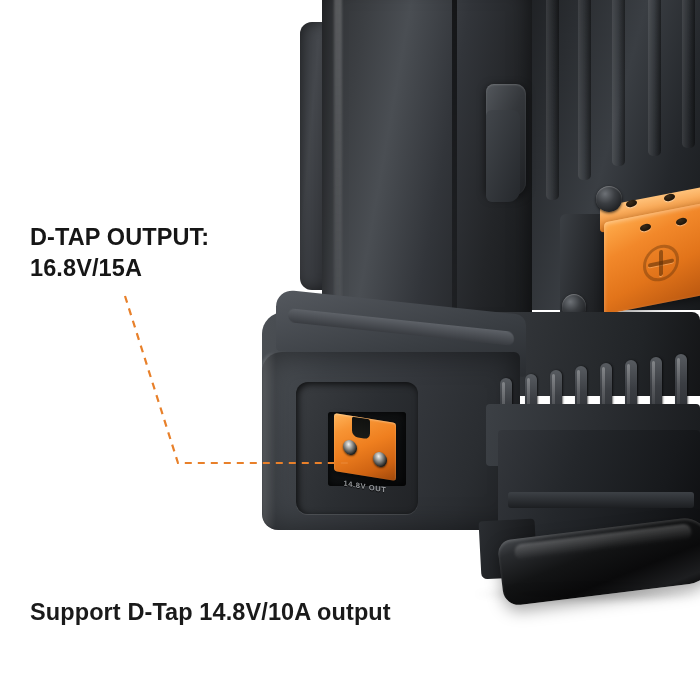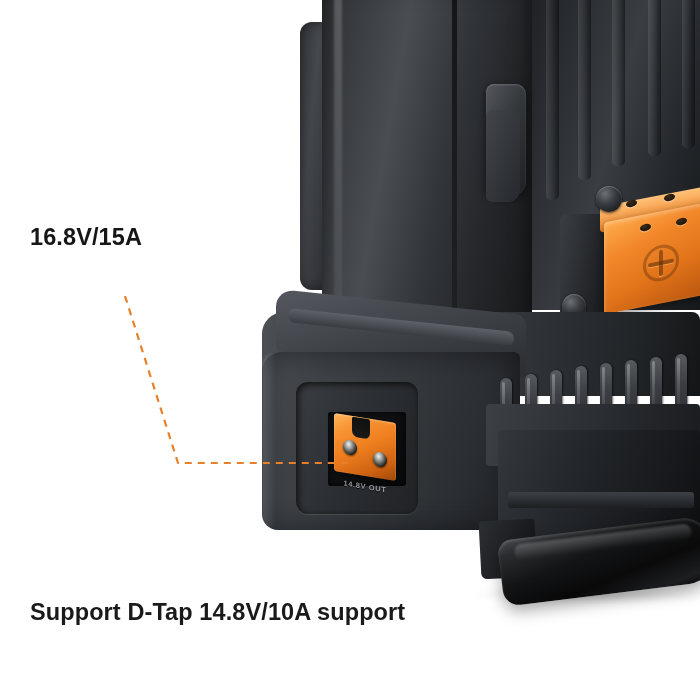--- a/index.html
+++ b/index.html
@@ -334,20 +334,21 @@
     <div class="pc foot"></div>
     <div class="pc foot-gloss"></div>
     <div class="pc ground-shadow"></div>
   </div>
 
   <svg class="leader" viewBox="0 0 700 700" xmlns="http://www.w3.org/2000/svg">
     <polyline id="leader-path" fill="none" stroke="#E8802A" stroke-width="2.2" stroke-dasharray="7 6" stroke-linecap="butt" points="125,296 178,463 348,463"></polyline>
   </svg>
 
   <div class="callout-top">
+    <div>D-TAP OUTPUT:</div>
     <div>16.8V/15A</div>
   </div>
 
   <div class="callout-bottom">
-    <div>Support D-Tap 14.8V/10A support</div>
+    <div>Support D-Tap 14.8V/10A output</div>
   </div>
 
 </div>
 
 </body></html>

